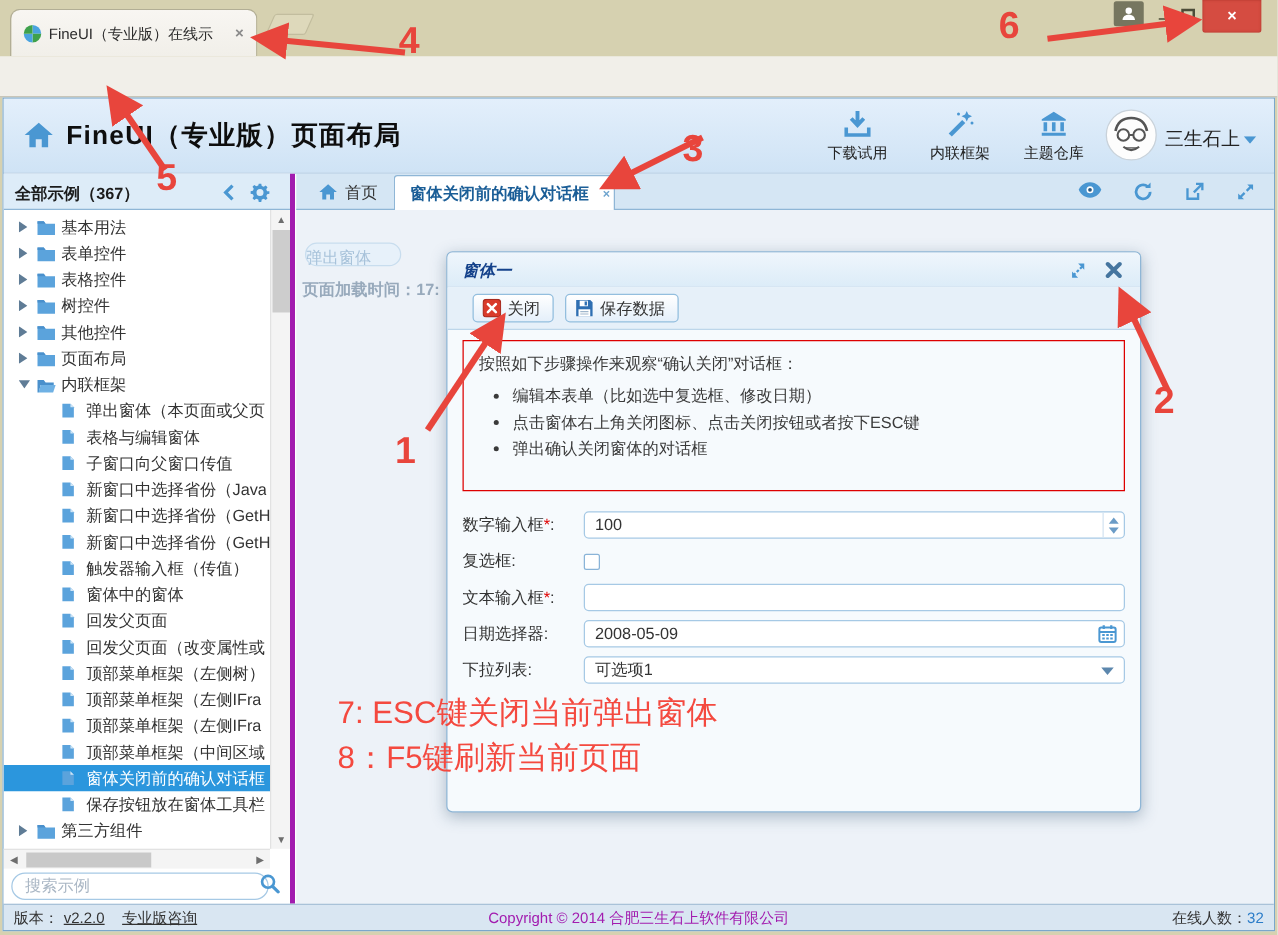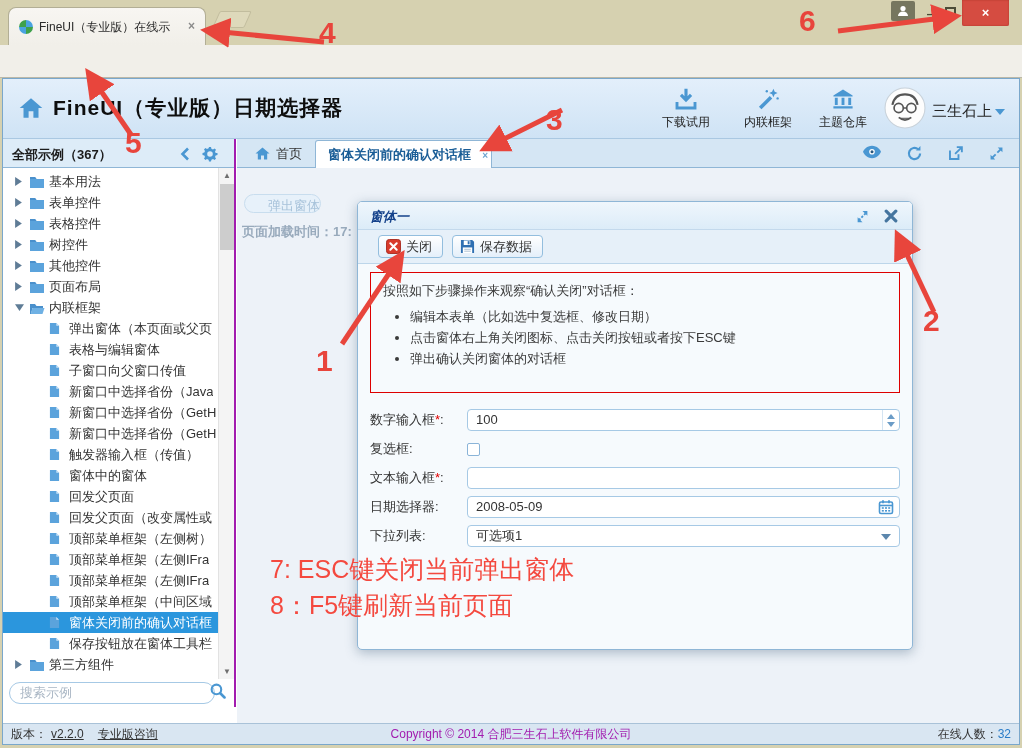--- a/index.html
+++ b/index.html
@@ -44,21 +44,21 @@
   .hact { position:absolute; top:8px; width:84px; text-align:center; }
   .hact svg { display:block; margin:0 auto 3px; }
   .hact .lbl { font-size:12px; color:#222; }
   .avatar { position:absolute; left:881px; top:8px; width:42px; height:42px; }
   .uname { position:absolute; left:929px; top:23px; font-size:15px; color:#222; }
   .ucaret { position:absolute; left:992px; top:30px; }
 
   .app-body { position:absolute; left:0; top:60px; right:0; height:584px; }
 
   
-  .sidebar { position:absolute; left:0; top:0; bottom:16px; width:233px; background:#fff; border-right:2px solid #a21caf; }
+  .sidebar { position:absolute; left:0; top:0; bottom:0; width:233px; background:#fff; border-right:4px solid #a21caf; }
   .sb-header { position:absolute; left:0; top:0; right:0; height:29px; background:#ddecf8; border-bottom:1px solid #8fb6d6; }
   .sb-title { position:absolute; left:9px; top:7px; font-size:13px; font-weight:bold; color:#1b1b1b; }
   .sb-collapse { position:absolute; right:44px; top:8px; }
   .sb-gear { position:absolute; right:16px; top:7px; }
   .sb-tree { position:absolute; left:0; top:29px; right:16px; height:511px; overflow:hidden; padding-top:3px; }
   .trow { height:21px; display:flex; align-items:center; padding-left:12px; white-space:nowrap; font-size:13px; color:#333; }
   .trow.child { padding-left:46px; }
   .trow.sel { background:#2b96dd; color:#fff; }
   .tarrow { width:14px; display:inline-flex; }
   .ticon { width:20px; display:inline-flex; }
@@ -78,21 +78,21 @@
   .main { position:absolute; left:234px; top:0; right:0; bottom:0; }
   .tabstrip { position:absolute; left:0; top:0; right:0; height:29px; background:#d5e6f4; border-bottom:1px solid #8fb6d6; }
   .home-tab { position:absolute; left:6px; top:0; height:29px; display:flex; align-items:center; gap:6px; padding:0 12px;
               font-size:13px; color:#333; }
   .active-tab { position:absolute; left:78px; top:1px; height:28px; background:#fff; border:1px solid #8fb6d6; border-bottom:none;
                 border-radius:3px 3px 0 0; padding:0 20px 0 12px; font-size:13px; font-weight:bold; color:#1b5e97; line-height:27px; }
   .atab-close { position:absolute; right:3px; top:1px; font-size:10px; font-weight:bold; color:#6fa5cf; }
   .ts-icons { position:absolute; right:14px; top:6px; display:flex; gap:24px; }
   .content { position:absolute; left:0; top:29px; right:0; bottom:0; background:#edf2f8; }
   .popup-btn { position:absolute; left:7px; top:26px; width:77px; height:19px; background:#e7f1fa; border:1px solid #c8ddee;
-               border-radius:10px; font-size:13px; color:#a7c2da; text-align:right; line-height:21px; }
+               border-radius:10px; font-size:13px; color:#a7c2da; text-align:left; line-height:21px; }
   .loadtime { position:absolute; left:5px; top:55px; font-size:13px; font-weight:bold; color:#98aabc; white-space:nowrap; }
 
   
   .dialog { position:absolute; left:120px; top:33px; width:556px; height:449px; background:#f6fafd; border:1px solid #8fb6d6;
             border-radius:5px; box-shadow:0 3px 12px rgba(50,80,110,.35); }
   .dlg-title { position:absolute; left:0; top:0; right:0; height:28px; background:linear-gradient(#eff6fc,#dcecf8);
                border-bottom:1px solid #c3d9ec; border-radius:4px 4px 0 0;font-style:italic; }
   .dlg-title-text { position:absolute; left:12px; top:6px; font-size:13px; font-weight:bold; color:#15428b; }
   .dlg-max { position:absolute; right:42px; top:7px; }
   .dlg-close { position:absolute; right:14px; top:7px; }
@@ -198,21 +198,21 @@
       <i></i>
     </div>
 </div>
 
 <div class="page">
 
   <div class="app-header">
     <svg class="home-ico" viewBox="0 0 16 16">
         <path d="M8 1.5 L15.5 8 H13 V14.5 H9.6 V10.2 H6.4 V14.5 H3 V8 H0.5 Z" fill="#4a97d2"></path>
       </svg>
-    <div class="app-title">FineUI（专业版）日期选择器</div>
+    <div class="app-title">FineUI（专业版）页面布局</div>
 
     <div class="hact" style="left:641px">
       <svg width="24" height="24" viewBox="0 0 20 20">
           <path d="M10 1.5 v8 M5.8 6.5 l4.2 4.4 4.2-4.4" stroke="#4a97d2" stroke-width="2.6" fill="none"></path>
           <path d="M2.5 12.5 v5 h15 v-5" stroke="#4a97d2" stroke-width="2.4" fill="none"></path>
         </svg>
       <div class="lbl">下载试用</div>
     </div>
     <div class="hact" style="left:723px">
       <svg width="24" height="24" viewBox="0 0 20 20">

